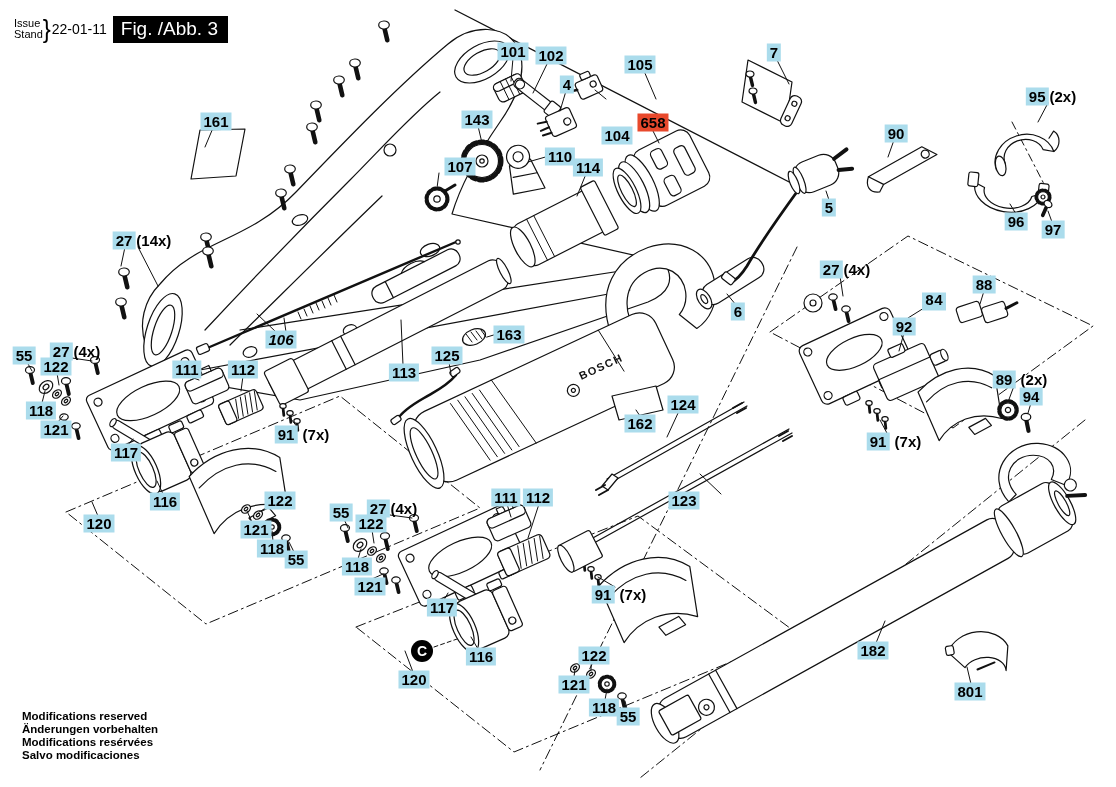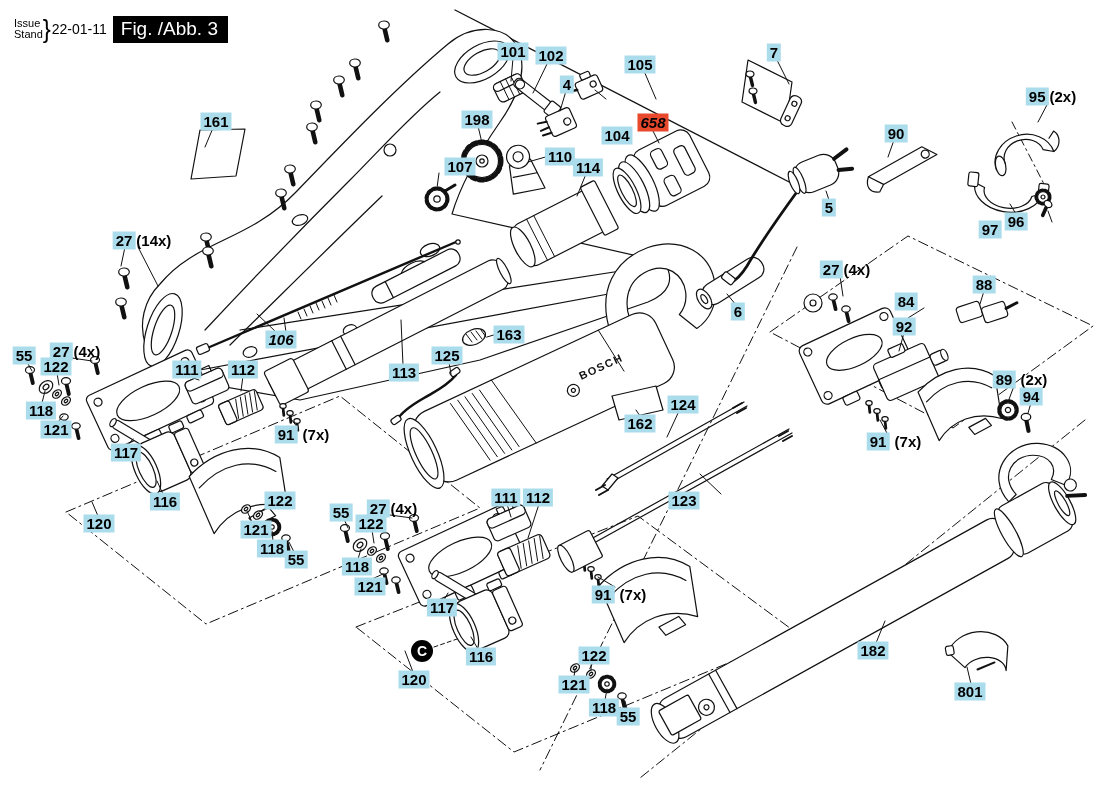--- a/index.html
+++ b/index.html
@@ -12,21 +12,21 @@
   .part-number{font-size:15px;letter-spacing:.5px;}
   .issue-row{display:flex;align-items:center;margin-top:3px;}
   .issue-words{font-size:11px;line-height:11px;text-align:left;}
   .brace{font-size:24px;font-weight:400;margin:0 1px 0 0;transform:scaleY(1.1);}
   .issue-date{font-size:14px;margin-right:6px;}
   .fig-box{background:#000;color:#fff;font-size:19px;padding:2px 10px 3px 8px;}
   
   .plabel{position:absolute;transform:translate(-50%,-50%);white-space:nowrap;
           font-size:15px;font-weight:700;color:#000;line-height:17px;}
   .plabel .num{background:var(--hl,#abdcec);padding:0 3px 1px 3px;}
-  .plabel .num.red{background:var(--hlred,#e8492c);font-style:italic;}
+  .plabel .num.red{background:var(--hlred,#e8492c);}
   .plabel .suf{padding-left:1px;}
   
   .cmark{position:absolute;width:22px;height:22px;border-radius:50%;background:#000;color:#fff;
          font-size:14px;font-weight:700;display:flex;align-items:center;justify-content:center;
          transform:translate(-50%,-50%);}
   
   .footer{position:absolute;left:22px;top:710px;font-size:11.5px;font-weight:700;line-height:13px;color:#000;}
 </style>
 </head>
 <body>
@@ -502,36 +502,36 @@
     <span>C</span>
   </div>
 
   <div id="labels">
       <div class="plabel" style="left: 216px; top: 121px;"><span class="num">161</span></div>
       <div class="plabel" style="left: 513px; top: 51px;"><span class="num">101</span></div>
       <div class="plabel" style="left: 551px; top: 55px;"><span class="num">102</span></div>
       <div class="plabel" style="left: 567px; top: 84px;"><span class="num">4</span></div>
       <div class="plabel" style="left: 617px; top: 99px; margin-top: 36px;"><span class="num">104</span></div>
       <div class="plabel" style="left: 640px; top: 64px;"><span class="num">105</span></div>
-      <div class="plabel" style="left: 477px; top: 119px;"><span class="num">198</span></div>
+      <div class="plabel" style="left: 477px; top: 119px;"><span class="num">143</span></div>
       <div class="plabel" style="left: 440px; top: 166px; padding-left: 40px;"><span class="num">107</span></div>
       <div class="plabel" style="left: 560px; top: 156px;"><span class="num">110</span></div>
       <div class="plabel" style="left: 588px; top: 167px;"><span class="num">114</span></div>
       <div class="plabel" style="left: 653px; top: 122px;"><span class="num red">658</span></div>
       <div class="plabel" style="left: 774px; top: 52px;"><span class="num">7</span></div>
       <div class="plabel" style="left: 896px; top: 133px;"><span class="num">90</span></div>
       <div class="plabel" style="left: 1051px; top: 96px;"><span class="num">95</span><span class="suf">(2x)</span></div>
       <div class="plabel" style="left: 829px; top: 207px;"><span class="num">5</span></div>
       <div class="plabel" style="left: 1016px; top: 221px;"><span class="num">96</span></div>
-      <div class="plabel" style="left: 990px; top: 229px; border-radius: 7px;"><span class="num">97</span></div>
+      <div class="plabel" style="left: 1053px; top: 229px; border-radius: 7px;"><span class="num">97</span></div>
       <div class="plabel" style="left: 142px; top: 240px;"><span class="num">27</span><span class="suf">(14x)</span></div>
       <div class="plabel" style="left: 281px; top: 339px; font-style: italic;"><span class="num">106</span></div>
       <div class="plabel" style="left: 738px; top: 311px;"><span class="num">6</span></div>
       <div class="plabel" style="left: 845px; top: 269px;"><span class="num">27</span><span class="suf">(4x)</span></div>
-      <div class="plabel" style="left: 906px; top: 301px;"><span class="num">84</span></div>
+      <div class="plabel" style="left: 934px; top: 301px; font-family: Liberation Mono, monospace;"><span class="num">84</span></div>
       <div class="plabel" style="left: 984px; top: 284px;"><span class="num">88</span></div>
       <div class="plabel" style="left: 904px; top: 326px;"><span class="num">92</span></div>
       <div class="plabel" style="left: 1020px; top: 379px;"><span class="num">89</span><span class="suf"> (2x)</span></div>
       <div class="plabel" style="left: 1031px; top: 396px;"><span class="num">94</span></div>
       <div class="plabel" style="left: 894px; top: 441px;"><span class="num">91</span><span class="suf"> (7x)</span></div>
       <div class="plabel" style="left: 509px; top: 334px;"><span class="num">163</span></div>
       <div class="plabel" style="left: 447px; top: 355px;"><span class="num">125</span></div>
       <div class="plabel" style="left: 404px; top: 372px;"><span class="num">113</span></div>
       <div class="plabel" style="left: 640px; top: 423px;"><span class="num">162</span></div>
       <div class="plabel" style="left: 683px; top: 404px;"><span class="num">124</span></div>
@@ -563,13 +563,19 @@
       <div class="plabel" style="left: 538px; top: 497px;"><span class="num">112</span></div>
       <div class="plabel" style="left: 619px; top: 594px;"><span class="num">91</span><span class="suf"> (7x)</span></div>
       <div class="plabel" style="left: 594px; top: 655px;"><span class="num">122</span></div>
       <div class="plabel" style="left: 574px; top: 684px;"><span class="num">121</span></div>
       <div class="plabel" style="left: 604px; top: 707px;"><span class="num">118</span></div>
       <div class="plabel" style="left: 628px; top: 716px;"><span class="num">55</span></div>
       <div class="plabel" style="left: 873px; top: 650px;"><span class="num">182</span></div>
       <div class="plabel" style="left: 970px; top: 691px;"><span class="num">801</span></div>
     </div>
 
+  <div class="footer">
+    <div>Modifications reserved</div>
+    <div>Änderungen vorbehalten</div>
+    <div>Modifications resérvées</div>
+    <div>Salvo modificaciones</div>
+  </div>
 </div>
 
 </body></html>

